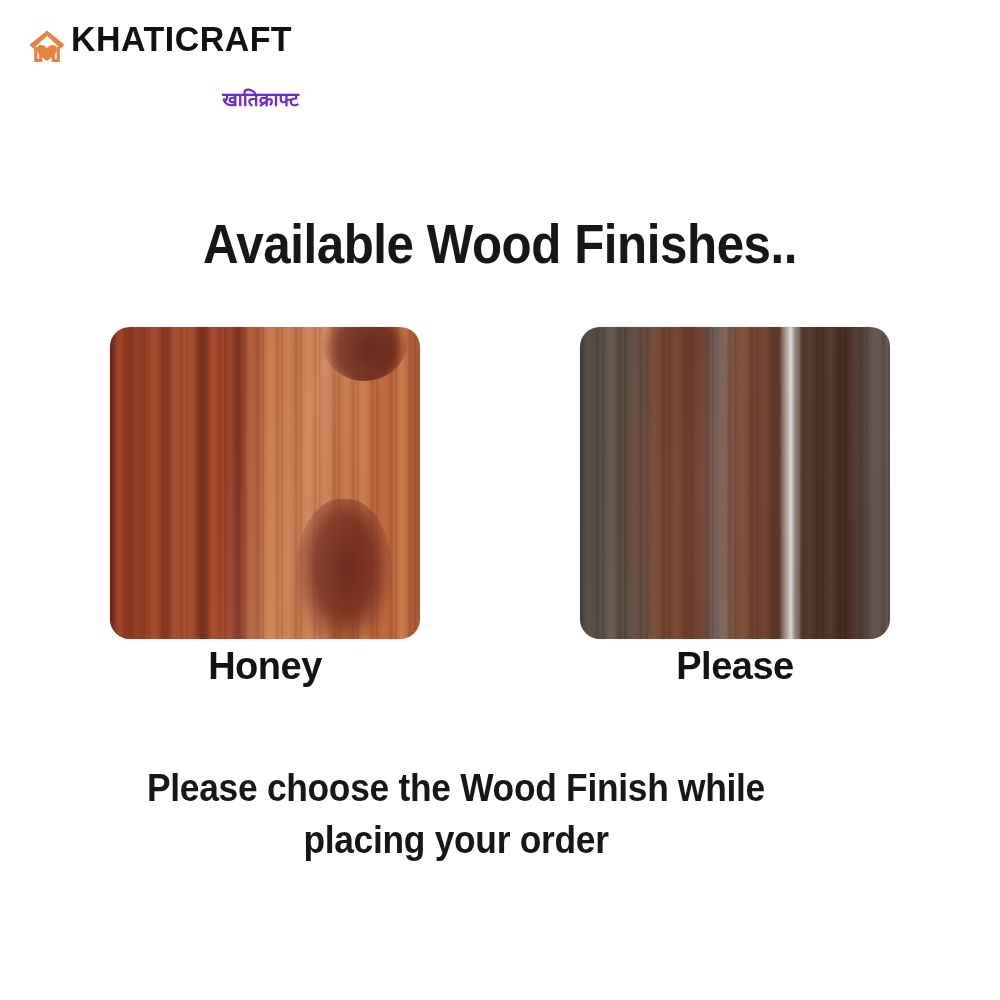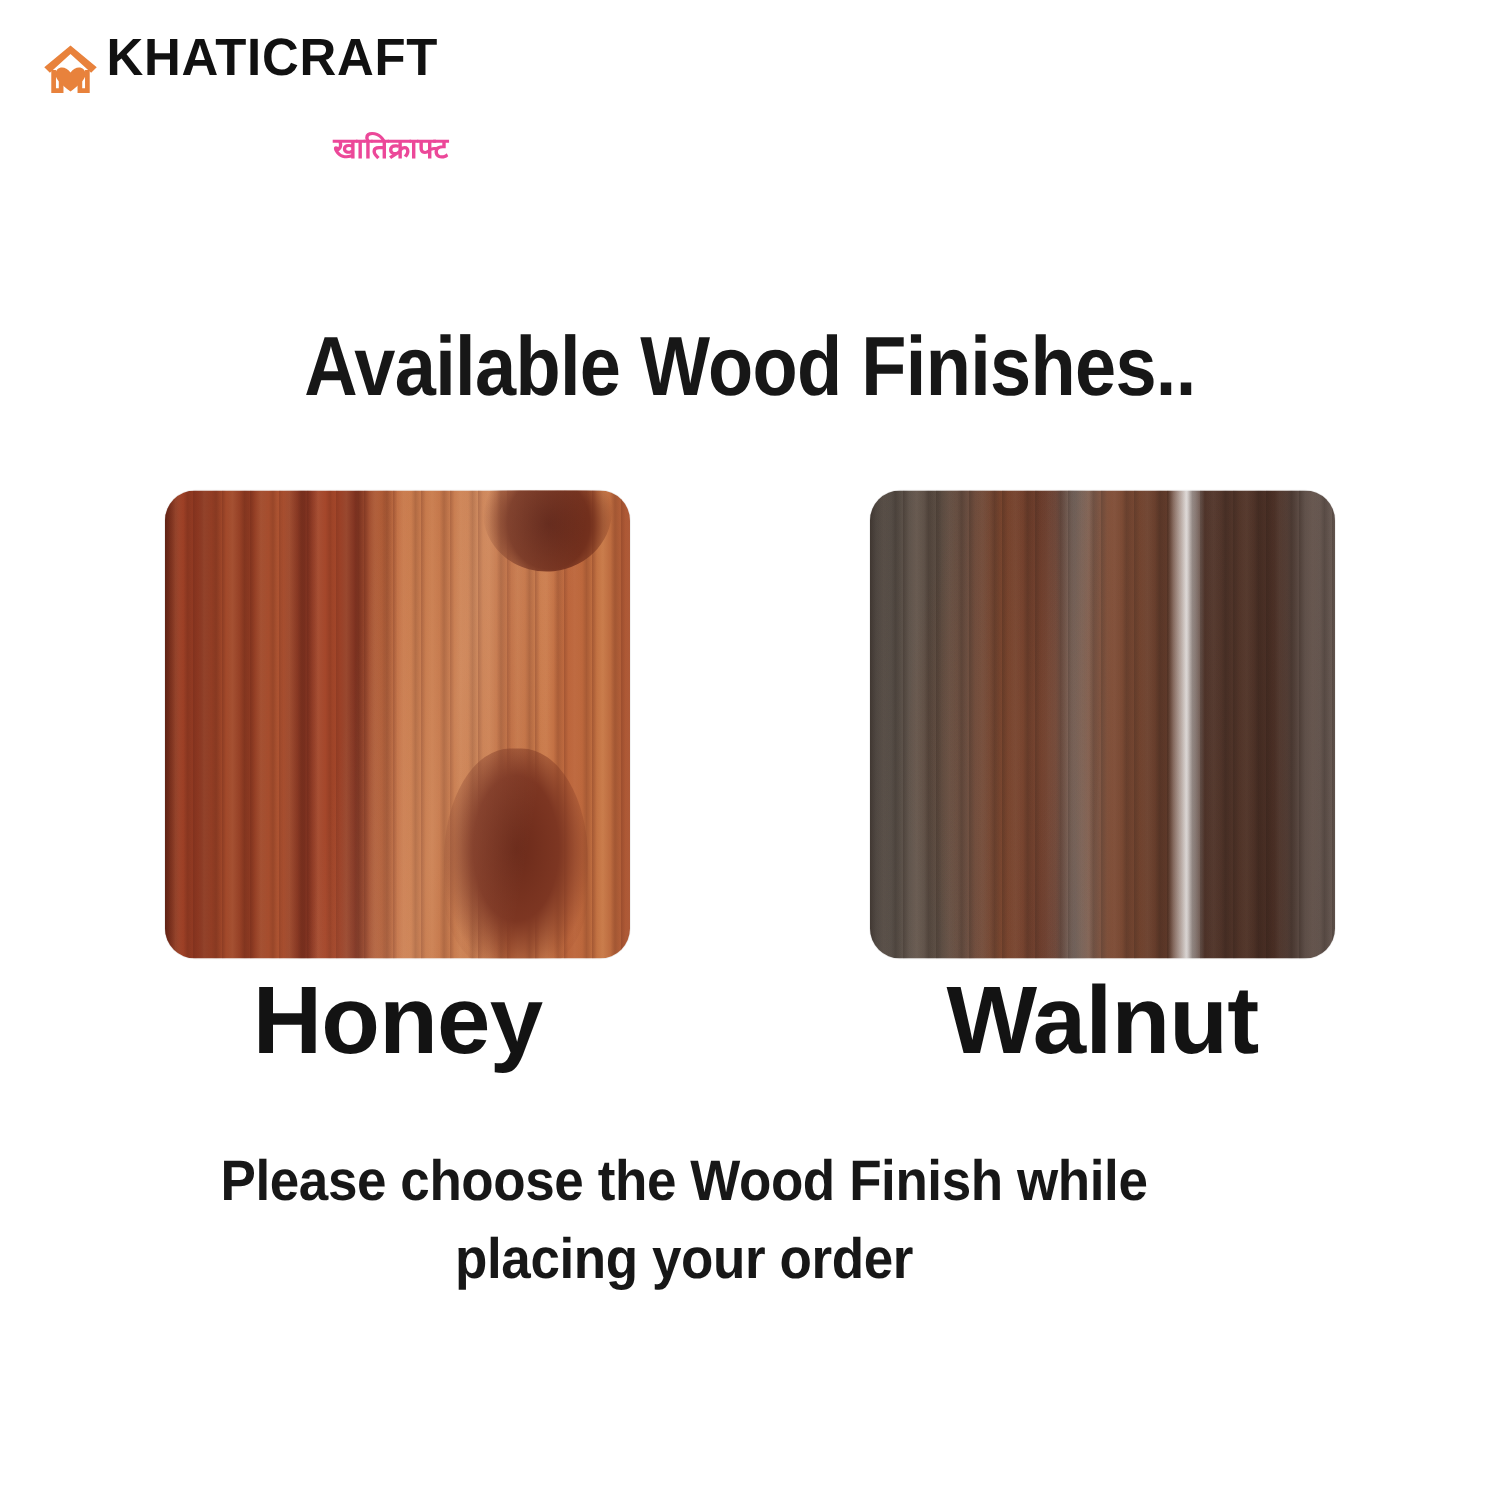--- a/index.html
+++ b/index.html
@@ -22,21 +22,21 @@
   .brand-name {
     font-family:"Liberation Sans", sans-serif;
     font-weight:bold; font-size:35px; line-height:38px;
     letter-spacing:0.5px; color:#111111;
     transform:scaleX(0.97); transform-origin:left center;
     white-space:nowrap;
   }
   .brand-sub {
     font-family:"DejaVu Sans", sans-serif;
     font-weight:bold; font-size:19px; line-height:22px;
-    color:#ec4899; margin-top:-1px; letter-spacing:0.2px;
+    color:#6d28d9; margin-top:-1px; letter-spacing:0.2px;
     white-space:nowrap;
   }
 
   
   .headline {
     position:absolute; left:0; top:212px; width:1000px;
     text-align:center;
     font-family:"Liberation Sans", sans-serif;
     font-weight:bold;
     font-size:56px; line-height:64px;
@@ -178,23 +178,22 @@
     position:absolute; left:26px; top:-12px; width:128px; height:336px;
     background:radial-gradient(ellipse at 60% 50%, rgba(122,66,41,0.55) 0%, rgba(122,66,41,0.16) 52%, rgba(122,66,41,0) 74%);
     transform:rotate(3deg);
   }
   .walnut .sheen {
     position:absolute; inset:0;
     background:linear-gradient(95deg, rgba(0,0,0,0.10) 0%, rgba(255,255,255,0.05) 48%, rgba(0,0,0,0.16) 100%);
   }
 
   .swatch-label {
-    margin-top:14px;
-    font-family:"Liberation Sans", sans-serif;
-    font-weight:bold; font-size:64px; line-height:54px;
+    font-family:"Liberation Sans", sans-serif;
+    font-weight:bold; font-size:38px; line-height:54px;
     color:#131313; letter-spacing:-0.5px;
     text-align:center;
   }
 
   
   .footnote {
     position:absolute; left:0; top:762px; width:912px;
     text-align:center;
     font-family:"Liberation Sans", sans-serif;
     font-weight:bold;
@@ -242,21 +241,21 @@
 
     <div class="swatch-cell">
       <div class="swatch walnut">
         <div class="base"></div>
         <div class="sweep"></div>
         <div class="band2"></div>
         <div class="band"></div>
         <div class="streaks"></div>
         <div class="sheen"></div>
       </div>
-      <div class="swatch-label">Walnut</div>
+      <div class="swatch-label">Please</div>
     </div>
 
   </div>
 
   <div class="footnote">
     <span class="fn-line">Please choose the Wood Finish while</span>
     <span class="fn-line">placing your order</span>
   </div>
 
 </div>

